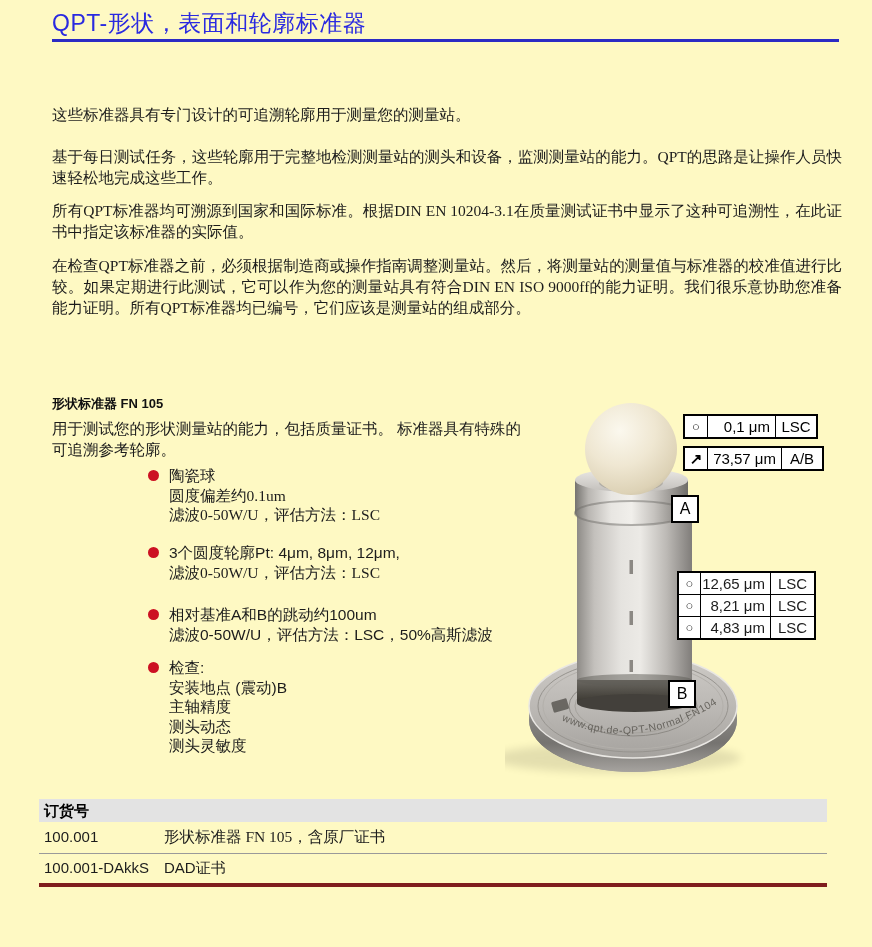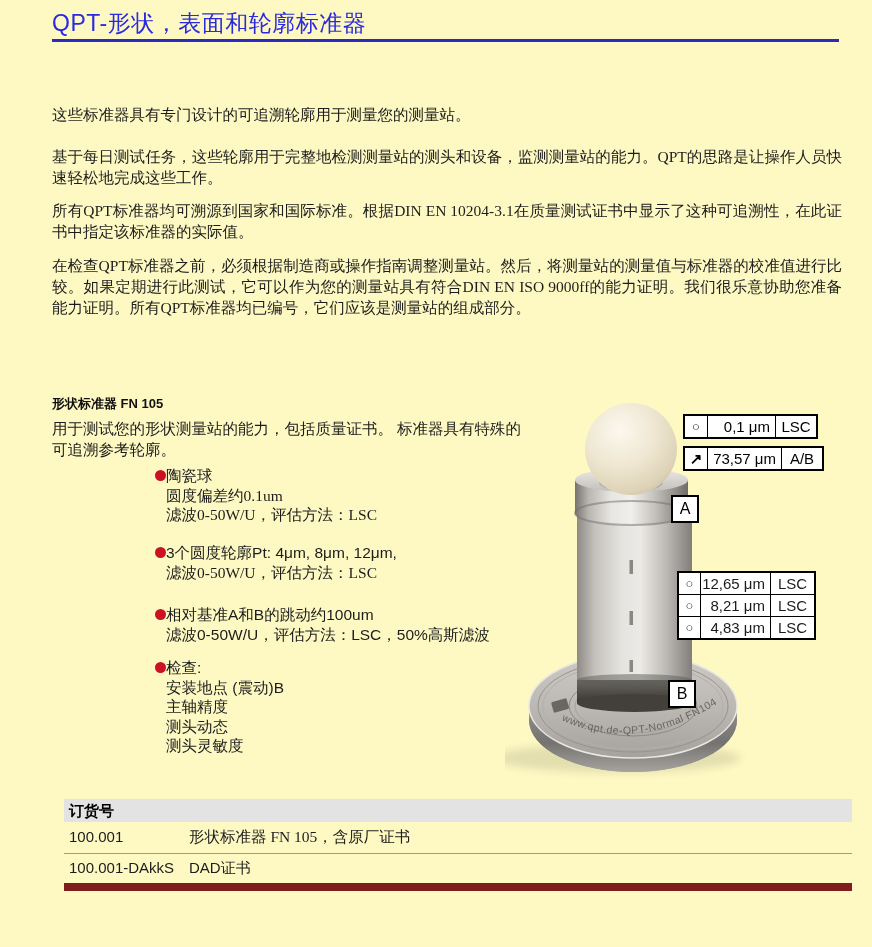--- a/index.html
+++ b/index.html
@@ -14,21 +14,21 @@
 
   
   .para{position:absolute;left:52px;width:790px;font-size:15.5px;line-height:21px;text-align:justify;}
   #p1{top:104px;} #p2{top:146px;} #p3{top:200px;} #p4{top:255px;}
 
   
   .prod-heading{position:absolute;left:52px;top:395px;font-family:"Liberation Sans",sans-serif;
                 font-weight:bold;font-size:13px;color:#111;}
   .prod-desc{position:absolute;left:52px;top:418px;width:474px;font-size:15.5px;line-height:21px;}
 
-  .bullet{position:absolute;left:155px;display:flex;}
+  .bullet{position:absolute;left:148px;display:flex;gap:10px;}
   #b1{top:466px;} #b2{top:543px;} #b3{top:605px;} #b4{top:658px;}
   .dot{width:11px;height:11px;border-radius:50%;background:#cc1122;margin-top:4px;flex:0 0 auto;}
   .bullet .lines{font-size:15.5px;line-height:19.5px;}
   .bullet .lines div{white-space:nowrap;}
 
   
   .device{position:absolute;left:505px;top:390px;}
 
   
   .datum{position:absolute;width:24px;height:24px;background:#fff;border:2px solid #000;
@@ -51,21 +51,21 @@
   .callout-stack{position:absolute;left:677px;top:571px;border:2px solid #000;background:#fff;
                  font-family:"Liberation Sans",sans-serif;font-size:15px;}
   .callout-stack .row{display:flex;}
   .callout-stack .row + .row{border-top:1.5px solid #000;}
   .callout-stack .cell{display:flex;align-items:center;justify-content:center;height:21px;}
   .callout-stack .sym{width:21px;border-right:1.5px solid #000;font-size:13px;}
   .callout-stack .val{width:70px;border-right:1.5px solid #000;justify-content:flex-end;padding-right:5px;box-sizing:border-box;}
   .callout-stack .met{width:43px;}
 
   
-  .order-table{position:absolute;left:64px;top:799px;width:788px;border-bottom:8px solid #7f1d1d;}
+  .order-table{position:absolute;left:39px;top:799px;width:788px;border-bottom:4px solid #7f1d1d;}
   .ot-header{background:#e3e3e3;height:23px;line-height:23px;padding-left:5px;
              font-family:"Liberation Sans",sans-serif;font-weight:bold;font-size:15px;color:#000;}
   .ot-row{display:flex;align-items:baseline;padding:5px 0 5px 5px;font-size:15.5px;}
   .ot-row + .ot-row{border-top:1.5px solid #9a9a9a;}
   .ot-code{width:120px;font-family:"Liberation Sans",sans-serif;font-size:15px;flex:0 0 auto;}
 </style>
 </head>
 <body>
 
 <div class="page">

